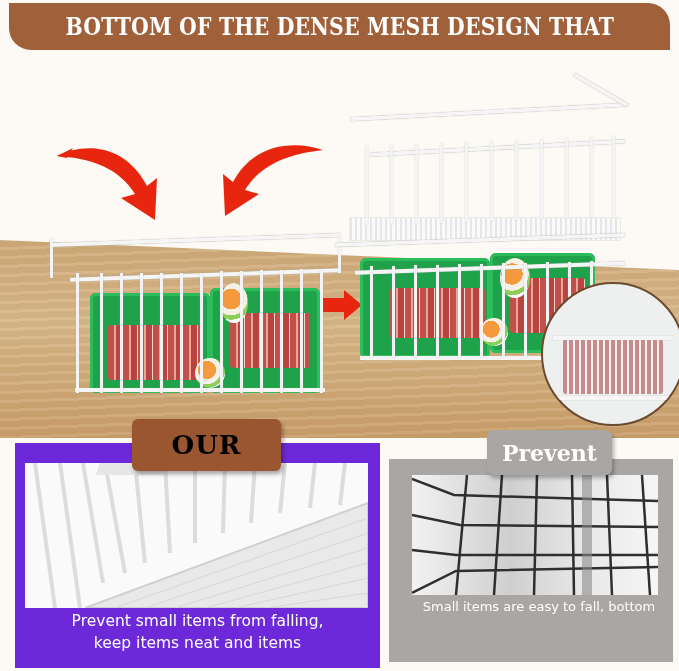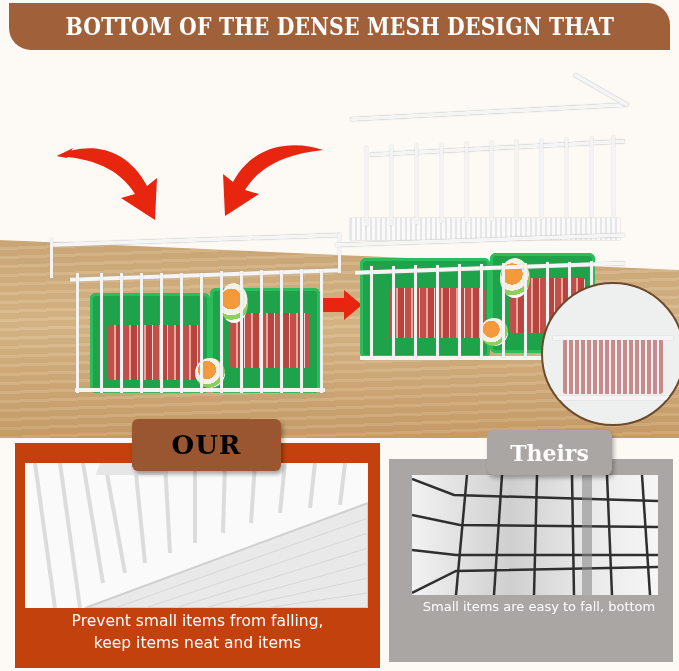--- a/index.html
+++ b/index.html
@@ -50,21 +50,21 @@
   }
 
   .inset {
     position: absolute; left: 541px; top: 224px; width: 144px; height: 144px;
     border-radius: 50%; border: 2px solid #6b4a2e; background: #eef0f0; overflow: hidden;
   }
 
   
   .panel-our {
     position: absolute; left: 15px; top: 443px; width: 365px; height: 225px;
-    background: #c2410c;
+    background: #6d28d9;
   }
   .panel-our-img {
     position: absolute; left: 10px; top: 20px; width: 343px; height: 145px;
     background: #fafafa; overflow: hidden;
   }
   .panel-our-caption {
     position: absolute; left: 0; top: 167px; width: 365px; text-align: center;
     color: #fff; font-size: 15.5px; line-height: 22px; font-family: "DejaVu Sans", sans-serif;
   }
   .tab-our {
@@ -255,14 +255,14 @@
         <line x1="230" y1="0" x2="238" y2="120"></line>
       </g>
       <rect x="170" y="0" width="10" height="120" fill="#8a8a8a" opacity="0.6"></rect>
     </svg>
   </div>
   <div class="panel-theirs-caption">
     <div>Small items are easy to fall, bottom</div>
   </div>
 </div>
 <div class="tab-theirs">
-  <span>Theirs</span>
+  <span>Prevent</span>
 </div>
 
 </body></html>

